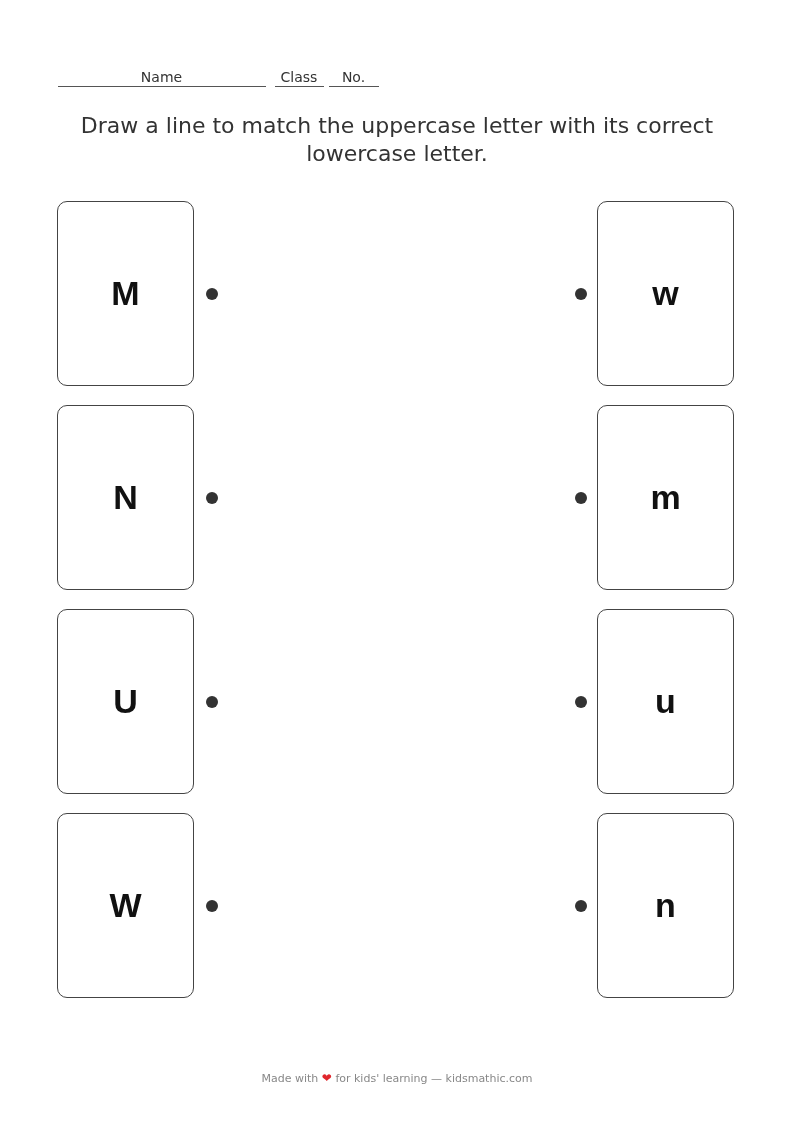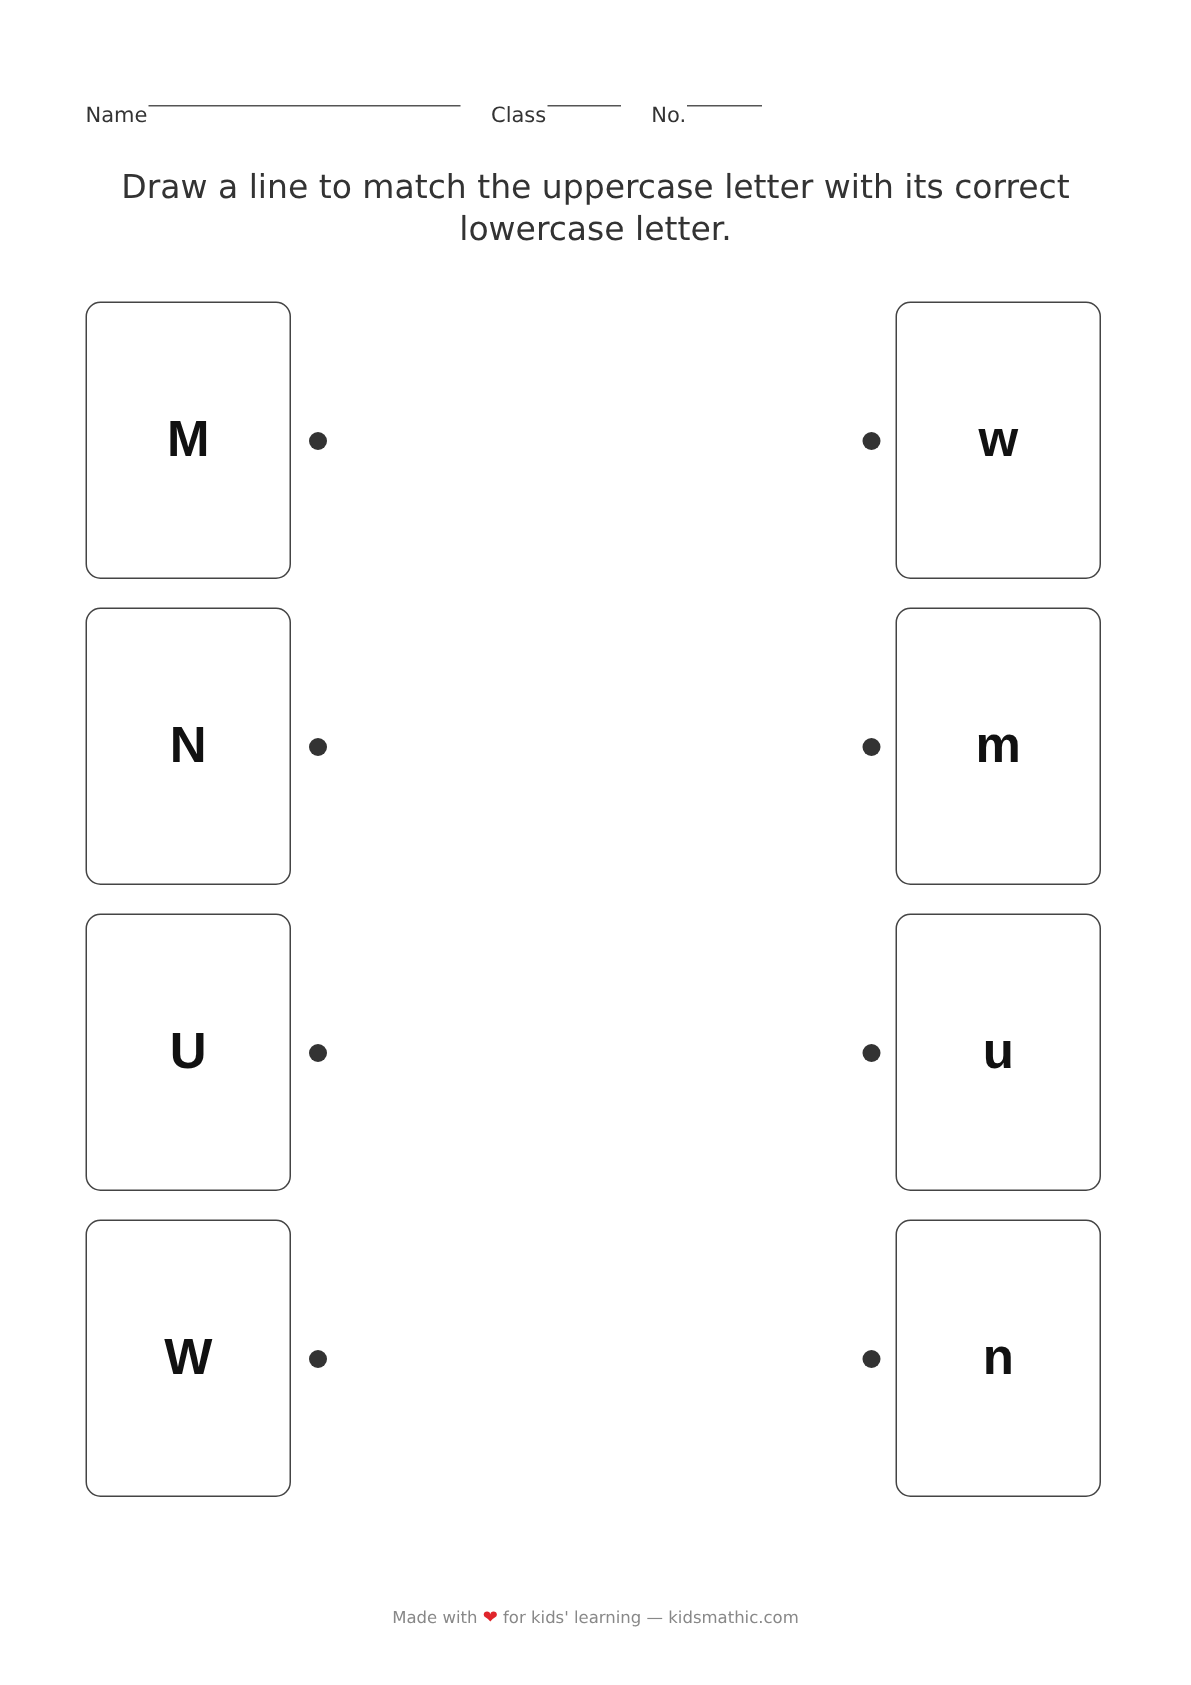--- a/index.html
+++ b/index.html
@@ -1,38 +1,38 @@
 <!DOCTYPE html>
 <html><head>
 <meta charset="utf-8">
 <style>
   html, body { margin:0; padding:0; background:#fff; }
   body { width:794px; height:1123px; position:relative; font-family:"DejaVu Sans", sans-serif; color:#333; overflow:hidden; }
   .header { position:absolute; top:69px; left:57px; width:716px; display:flex; align-items:flex-end; font-size:14px; color:#333; }
-  .field { display:flex; align-items:flex-start; }
+  .field { display:flex; align-items:center;flex-direction:column; }
   .field .line { border-bottom:1px solid #555; height:1px; margin-bottom:3px; margin-left:1px; }
   .instr { position:absolute; top:112px; left:70px; width:654px; text-align:center; font-size:22px; line-height:28px; color:#333; }
   .card { position:absolute; width:137px; height:185px; border:1.5px solid #444; border-radius:10px; box-sizing:border-box; display:flex; align-items:center; justify-content:center; font-family:"Liberation Sans", sans-serif; font-weight:bold; font-size:34px; color:#111; background:#fff; }
   .dot { position:absolute; width:12px; height:12px; border-radius:50%; background:#333; }
   .footer { position:absolute; top:1071px; left:0; width:794px; text-align:center; font-size:11px; color:#888; }
   .heart { color:#e0262c; font-size:12px; }
 </style>
 </head>
 <body>
 
 <div class="header">
   <div class="field">
     <span>Name</span>
     <span class="line" style="width:208px"></span>
   </div>
-  <div class="field" style="margin-left:20px">
+  <div class="field" style="margin-left:8px">
     <span>Class</span>
     <span class="line" style="width:49px"></span>
   </div>
-  <div class="field" style="margin-left:20px">
+  <div class="field" style="margin-left:4px">
     <span>No.</span>
     <span class="line" style="width:50px"></span>
   </div>
 </div>
 
 <div class="instr">Draw a line to match the uppercase letter with its correct lowercase letter.</div>
 
 <div class="card" style="left:57px; top:201px">M</div>
 <div class="dot" style="left:206px; top:288px"></div>
 

